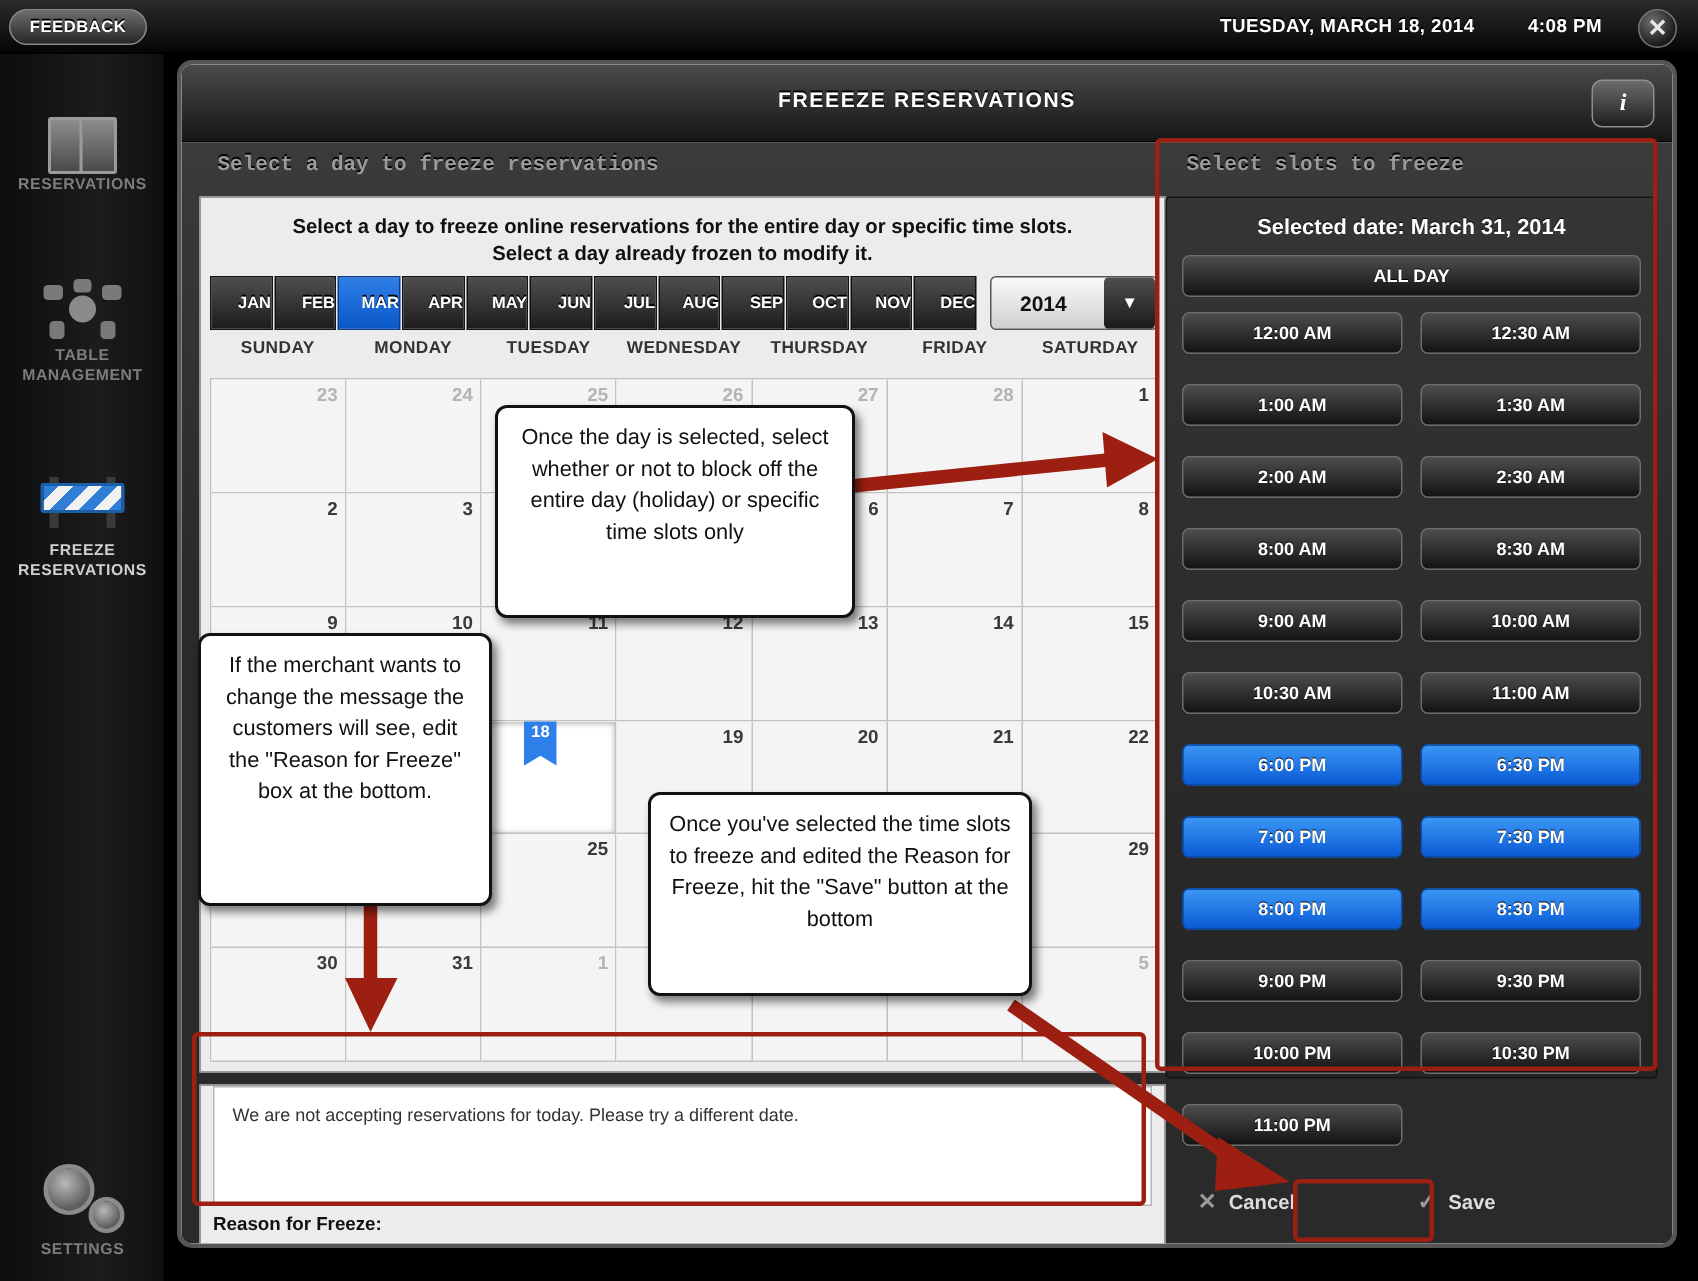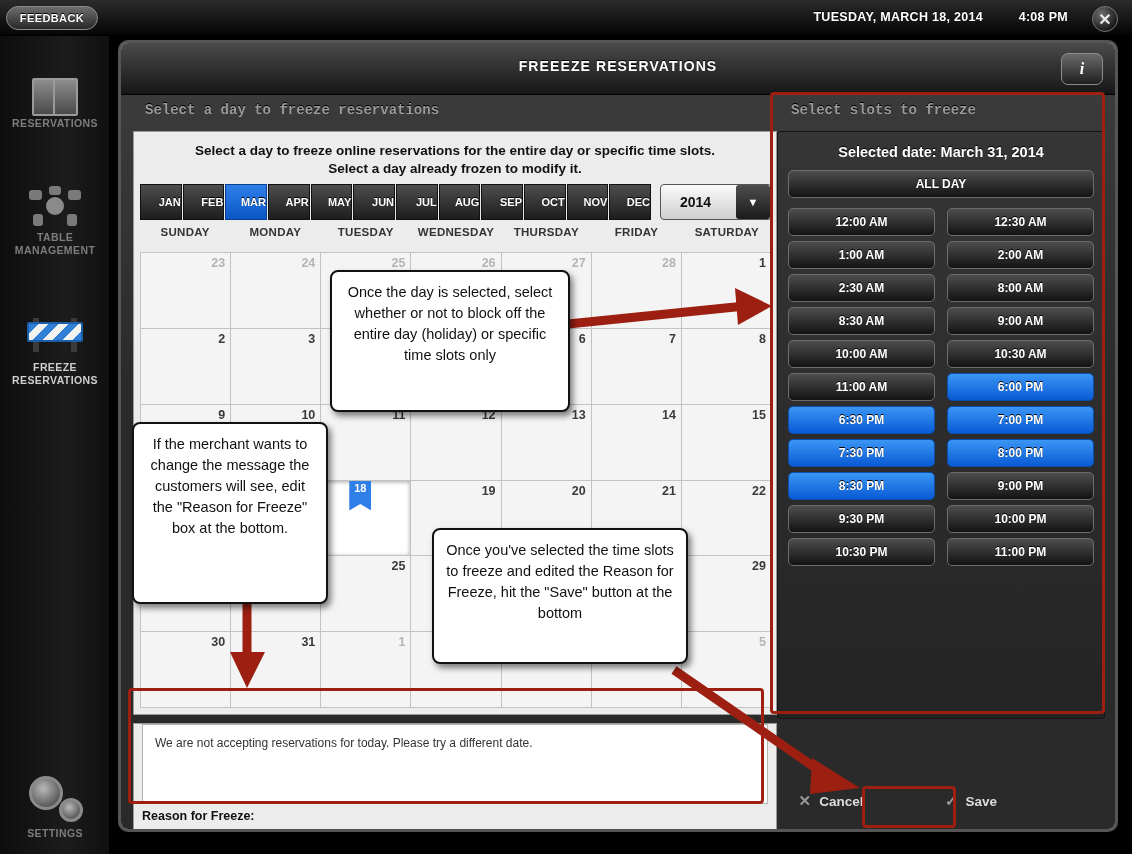--- a/index.html
+++ b/index.html
@@ -224,21 +224,21 @@
     background:linear-gradient(#4d4d4d,#131313);
     border:1px solid #6d6d6d;
     color:#fff; font-size:12px; font-weight:bold;
     display:flex; align-items:center; justify-content:center;
     text-shadow:0 -1px 0 #000;
   }
   .slotbtn.on { background:linear-gradient(#3a96f5,#0a5ad4); border-color:#0a4fae; }
   #allday { margin:0 10px 10px; }
   #slotgrid {
     margin:0 10px; display:grid; grid-template-columns:1fr 1fr;
-    gap:5px 12px;
+    gap:20px 12px;
   }
   
   #footer {
     position:absolute; right:14px; bottom:8px; width:320px; height:38px;
   }
   .fbtn {
     position:absolute; top:0; height:36px; width:120px;
     color:#ddd; font-size:13.5px; font-weight:bold;
     display:flex; align-items:center; justify-content:center; gap:8px;
   }
@@ -533,20 +533,23 @@
         </div>
         <div id="slotgrid">
             <div class="slotbtn">
               <span>12:00 AM</span>
             </div>
             <div class="slotbtn">
               <span>12:30 AM</span>
             </div>
             <div class="slotbtn">
               <span>1:00 AM</span>
+            </div>
+            <div class="slotbtn">
+              <span>1:30 AM</span>
             </div>
             <div class="slotbtn">
               <span>2:00 AM</span>
             </div>
             <div class="slotbtn">
               <span>2:30 AM</span>
             </div>
             <div class="slotbtn">
               <span>8:00 AM</span>
             </div>

